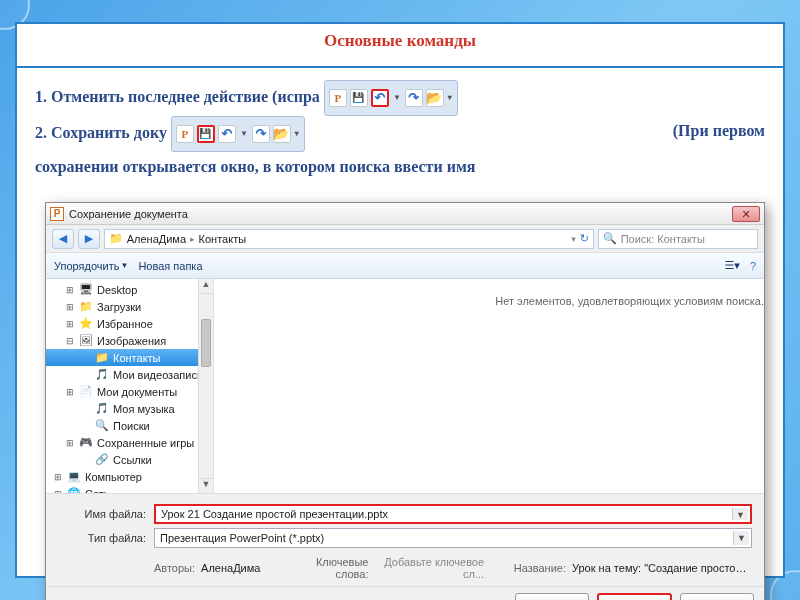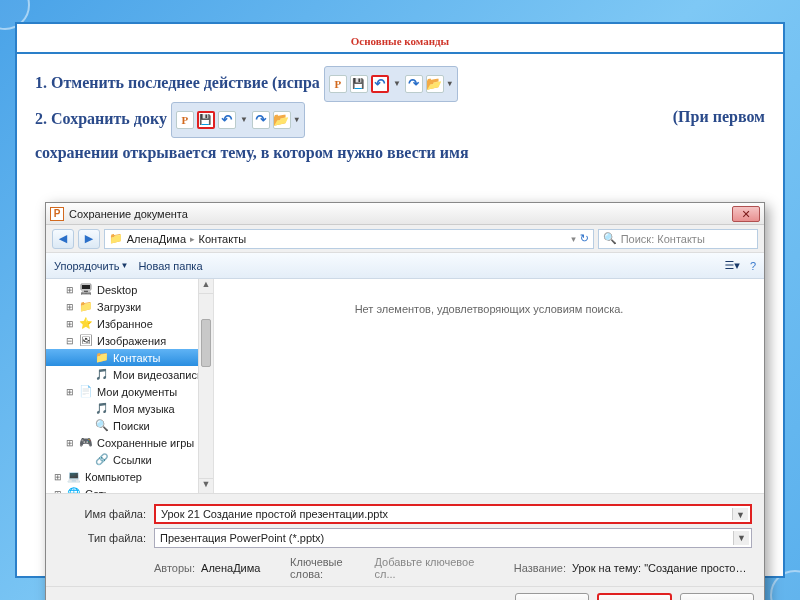--- a/index.html
+++ b/index.html
@@ -12,26 +12,26 @@
     overflow: hidden;
     position: relative;
   }
   .content-panel {
     position: absolute;
     left: 15px; top: 22px; right: 15px; bottom: 22px;
     background: #fff;
     border: 2px solid #2a7fc9;
   }
   .title-bar {
-    height: 30px;
+    height: 44px;
     border-bottom: 2px solid #2a7fc9;
     text-align: center;
     font-weight: bold;
     color: #d0362a;
-    font-size: 11px;
+    font-size: 17px;
     line-height: 34px;
     font-family: Georgia, serif;
   }
   .body-text {
     padding: 12px 18px 0 18px;
     font-family: Georgia, serif;
     color: #2a4a8a;
     font-size: 16px;
     line-height: 30px;
     font-weight: bold;
@@ -194,24 +194,23 @@
   .tree-item .exp { width: 9px; font-size: 9px; color: #666; }
   .tree-item .fico { width: 14px; font-size: 11px; }
   .tree-item.selected {
     background: linear-gradient(#5fb3f5,#2a8ee0);
     color: #fff;
   }
   .file-area {
     flex: 1;
     position: relative;
     color: #666;
-    text-align: center;
+    text-align: right;
     padding-top: 16px;
     font-size: 11px;
-    margin-top: 8px;
   }
   .dlg-fields {
     padding: 6px 12px 4px 12px;
     border-top: 1px solid #ddd;
   }
   .field-row {
     display: flex;
     align-items: center;
     margin: 4px 0;
     gap: 8px;
@@ -233,20 +232,21 @@
   }
   .field-input.hl { border: 2px solid #e02020; }
   .field-input .dd { position: absolute; right: 2px; top: 2px; bottom: 2px; width: 16px; background: #eee; border-left: 1px solid #ccc; text-align: center; font-size: 9px; line-height: 14px; color: #555;}
   .meta-row {
     display: flex;
     align-items: center;
     gap: 6px;
     padding: 4px 0 2px 96px;
     font-size: 11px;
     color: #444;
+    text-align: right;
   }
   .meta-row .ml { color: #666; }
   .meta-row .mv { color: #1a1a1a; }
   .meta-row .mp { color: #888; }
   .dlg-footer {
     height: 34px;
     border-top: 1px solid #ddd;
     display: flex;
     align-items: center;
     padding: 0 10px;
@@ -304,21 +304,21 @@
         <span class="icon-box icon-p">P</span>
         <span class="icon-box icon-save highlight-box">💾</span>
         <span class="icon-box icon-undo">↶</span>
         <span class="dropdown-arrow">▼</span>
         <span class="icon-box icon-redo">↷</span>
         <span class="icon-box icon-folder">📂</span>
         <span class="dropdown-arrow">▾</span>
       </span>
       <span style="float:right">(При первом</span>
     </div>
-    <div>сохранении открывается тему, в котором нужно ввести имя</div>
+    <div>сохранении открывается окно, в котором поиска ввести имя</div>
   </div>
 
   <div class="dialog">
     <div class="dlg-titlebar">
       <span class="p-icon">P</span>
       <span class="title">Сохранение документа</span>
       <span class="dlg-close">✕</span>
     </div>
 
     <div class="dlg-nav">

